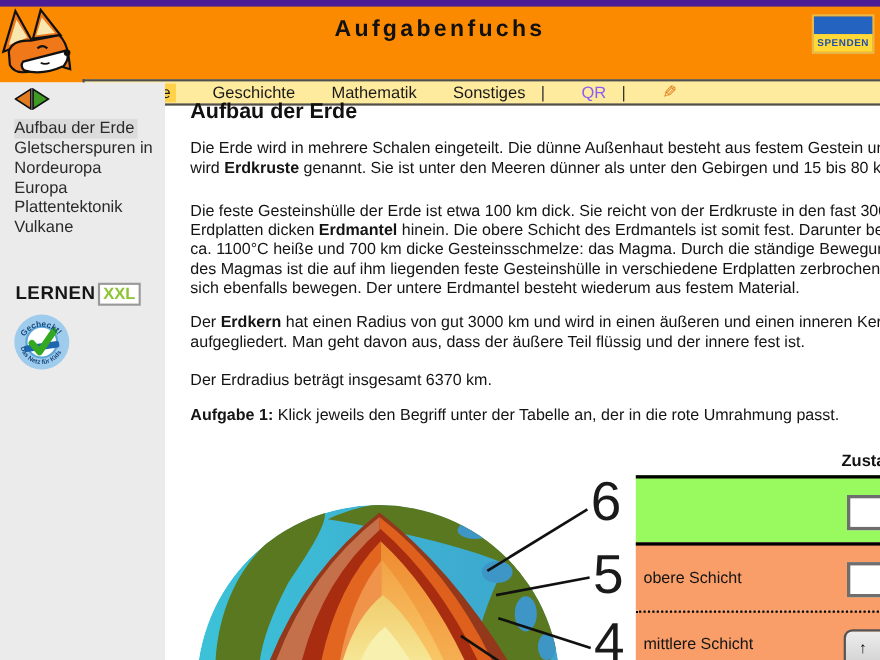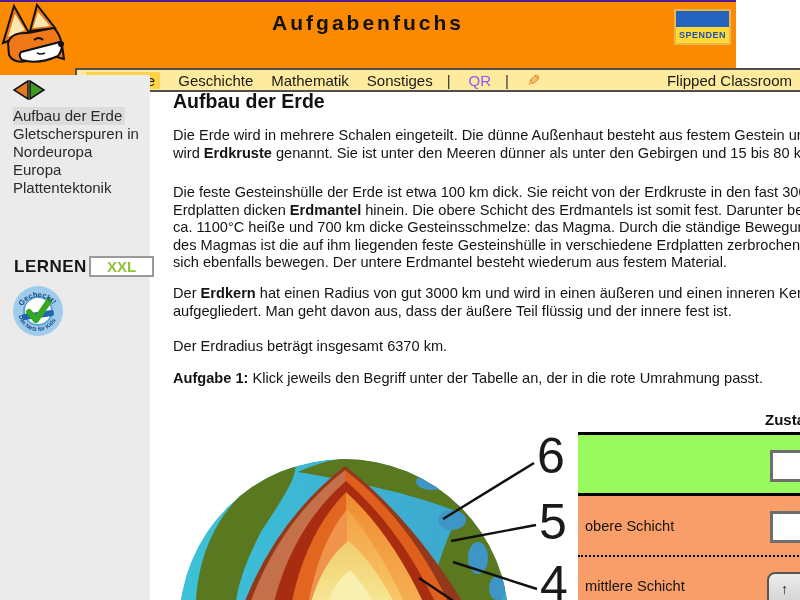--- a/index.html
+++ b/index.html
@@ -2,42 +2,42 @@
 <html><head>
 <meta charset="utf-8">
 <style>
   html,body{margin:0;padding:0;}
   body{
     position:relative;width:800px;height:600px;overflow:hidden;
     font-family:"Liberation Sans","DejaVu Sans",sans-serif;
     background:#ffffff;
   }
   
-  .header{position:absolute;left:0;top:0;width:736px;height:75px;background:#fc8a00;border-top:2px solid #4c1d95;box-sizing:border-box;}
+  .header{position:absolute;left:0;top:0;width:800px;height:75px;background:#fc8a00;border-top:6px solid #4c1d95;box-sizing:border-box;}
   .site-title{position:absolute;left:0;right:0;top:9px;text-align:center;font-size:21px;font-weight:bold;letter-spacing:3px;color:#111;}
   .spenden{position:absolute;right:5px;top:7px;width:57px;height:36px;border:2px solid #e8b84b;box-sizing:border-box;cursor:pointer;margin-left:16px;}
   .spenden .blue{height:16px;background:#2563c0;}
   .spenden .yellow{height:16px;background:#ffd937;color:#1e4fae;font-size:9px;font-weight:bold;text-align:center;line-height:16px;letter-spacing:.5px;}
   .navbar{position:absolute;left:75px;top:66px;width:725px;height:24px;background:#ffeb9e;border:2px solid #4f4f4f;border-right:none;box-sizing:border-box;display:flex;align-items:center;font-size:15px;color:#1a1a1a;}
-  .navbar .item{margin-left:18px;white-space:nowrap;cursor:pointer;}
+  .navbar .item{margin-left:33px;white-space:nowrap;cursor:pointer;}
   .navbar .chip{background:#ffd24a;padding:0 5px;margin-left:9px;}
   .navbar .sep{margin-left:14px;color:#333;}
   .navbar .qr{color:#8b5cf6;}
   .navbar .pencil{color:#e07818;font-size:16px;transform:scaleX(-1);display:inline-block;}
   .navbar .right{margin-left:auto;margin-right:8px;white-space:nowrap;}
   .fox{position:absolute;left:1px;top:1px;}
   
   .sidebar{position:absolute;left:0;top:75px;width:150px;height:525px;background:#ebebeb;}
   .side-arrows{margin:5px 0 3px 13px;cursor:pointer;}
   .side-nav{margin-left:13px;font-size:15px;line-height:18px;color:#2a2a2a;width:128px;}
   .side-item{cursor:pointer;}
   .side-item.active{background:#dcdcdc;display:inline-block;padding-right:3px;}
   .logo{position:absolute;left:14px;top:182px;white-space:nowrap;}
   .logo .lernen{font-weight:bold;font-size:17px;letter-spacing:.5px;color:#161616;}
-  .logo .xxl{font-weight:bold;font-size:15px;color:#8bc532;border:2px solid #9a9a9a;background:#fff;padding:0 16px;margin-left:2px;}
+  .logo .xxl{font-weight:bold;font-size:15px;color:#8bc532;border:2px solid #9a9a9a;background:#fff;padding:0 3px;margin-left:2px;}
   .badge{position:absolute;left:12px;top:210px;cursor:pointer;}
   
   .content-h1{position:absolute;left:173px;top:90px;font-size:19.5px;font-weight:bold;color:#111;}
   .para{position:absolute;left:173px;font-size:14.6px;line-height:17.5px;color:#141414;}
   .para .ln{white-space:nowrap;}
   
   .zustand{position:absolute;left:765px;top:411px;font-size:15px;font-weight:bold;color:#111;white-space:nowrap;}
   .layer-table{position:absolute;left:578px;top:432px;width:240px;}
   .row{position:relative;box-sizing:border-box;font-size:14.6px;color:#141414;}
   .row-green{height:61px;background:#99fa60;border-top:3px solid #000;}
@@ -61,21 +61,20 @@
   </div>
   <div class="navbar">
     <span class="item chip">Erdkunde</span>
     <span class="item">Geschichte</span>
     <span class="item">Mathematik</span>
     <span class="item">Sonstiges</span>
     <span class="sep">|</span>
     <span class="item qr">QR</span>
     <span class="sep">|</span>
     <span class="item pencil">✎</span>
-    <span class="right">Flipped Classroom</span>
   </div>
 
   <svg class="fox" width="64" height="72" viewBox="0 0 64 72">
     <polygon points="13,3 2,40 28,30" fill="#f07818" stroke="#111" stroke-width="2"></polygon>
     <polygon points="14,11 7,34 24,27" fill="#f8e8b0" stroke="none"></polygon>
     <polygon points="36,2 29,28 54,25" fill="#f07818" stroke="#111" stroke-width="2"></polygon>
     <polygon points="37,9 32,25 49,23" fill="#f8e8b0" stroke="none"></polygon>
     <path d="M7,40 Q10,29 27,30 L53,25 Q59,31 61,42 L63,56 Q48,50 30,57 Q13,62 8,52 Z" fill="#f07818" stroke="#111" stroke-width="2"></path>
     <path d="M20,49 L59,39 Q63,45 57,53 Q37,62 21,57 Q17,53 20,49 Z" fill="#ffffff" stroke="#111" stroke-width="2"></path>
     <path d="M33,37 q5,-4 9,0" fill="none" stroke="#111" stroke-width="2"></path>
@@ -87,20 +86,21 @@
 <div class="sidebar">
   <svg class="side-arrows" width="34" height="20" viewBox="0 0 34 20">
     <polygon points="15,1 1,10 15,19" fill="#e07b1f" stroke="#111" stroke-width="1.5"></polygon>
     <polygon points="17,1 31,10 17,19" fill="#3e9a22" stroke="#111" stroke-width="1.5"></polygon>
   </svg>
   <div class="side-nav">
     <div><span class="side-item active">Aufbau der Erde</span></div>
     <div class="side-item">Gletscherspuren in Nordeuropa</div>
     <div class="side-item">Europa</div>
     <div class="side-item">Plattentektonik</div>
+    <div class="side-item">Vulkane</div>
   </div>
   <div class="logo">
     <span class="lernen">LERNEN</span><span class="xxl">XXL</span>
   </div>
   <svg class="badge" width="52" height="52" viewBox="0 0 52 52">
     <defs>
       <path id="arcTop" d="M8,30 A18,18 0 0 1 44,30"></path>
       <path id="arcBot" d="M6,26 A20,20 0 0 0 46,26"></path>
     </defs>
     <circle cx="26" cy="26" r="25" fill="#9fccec"></circle>

